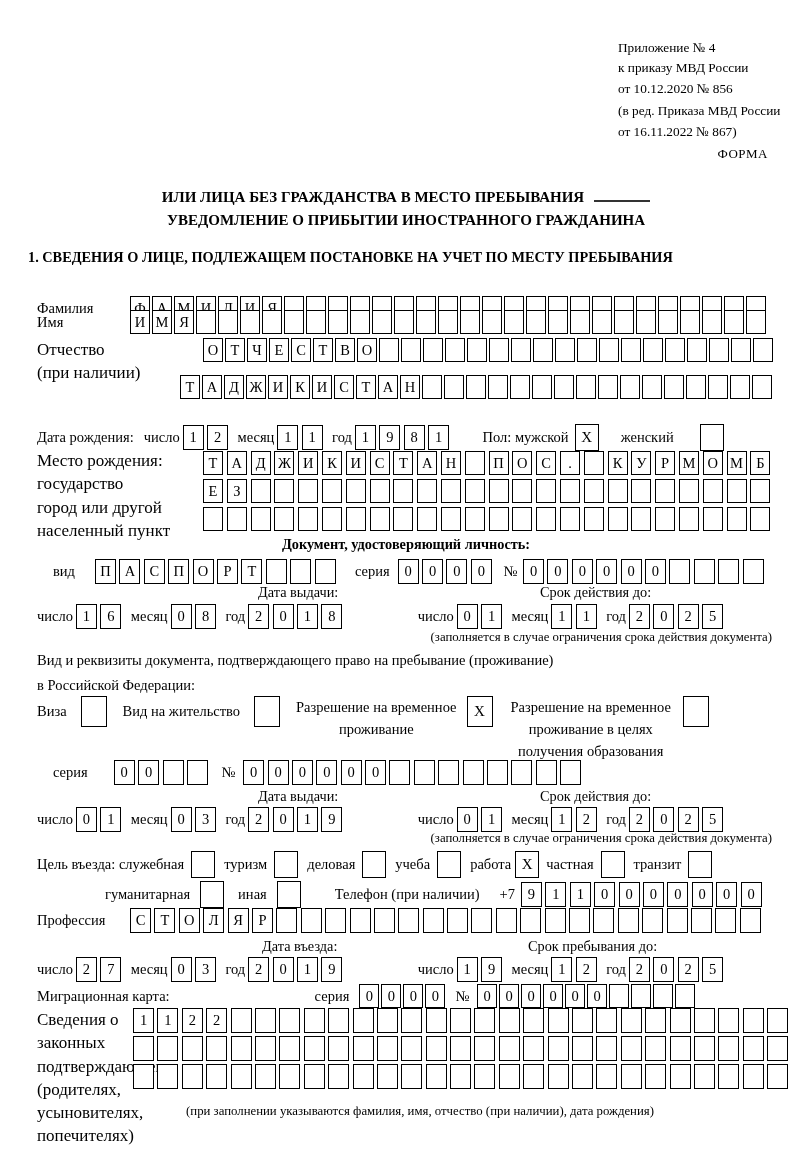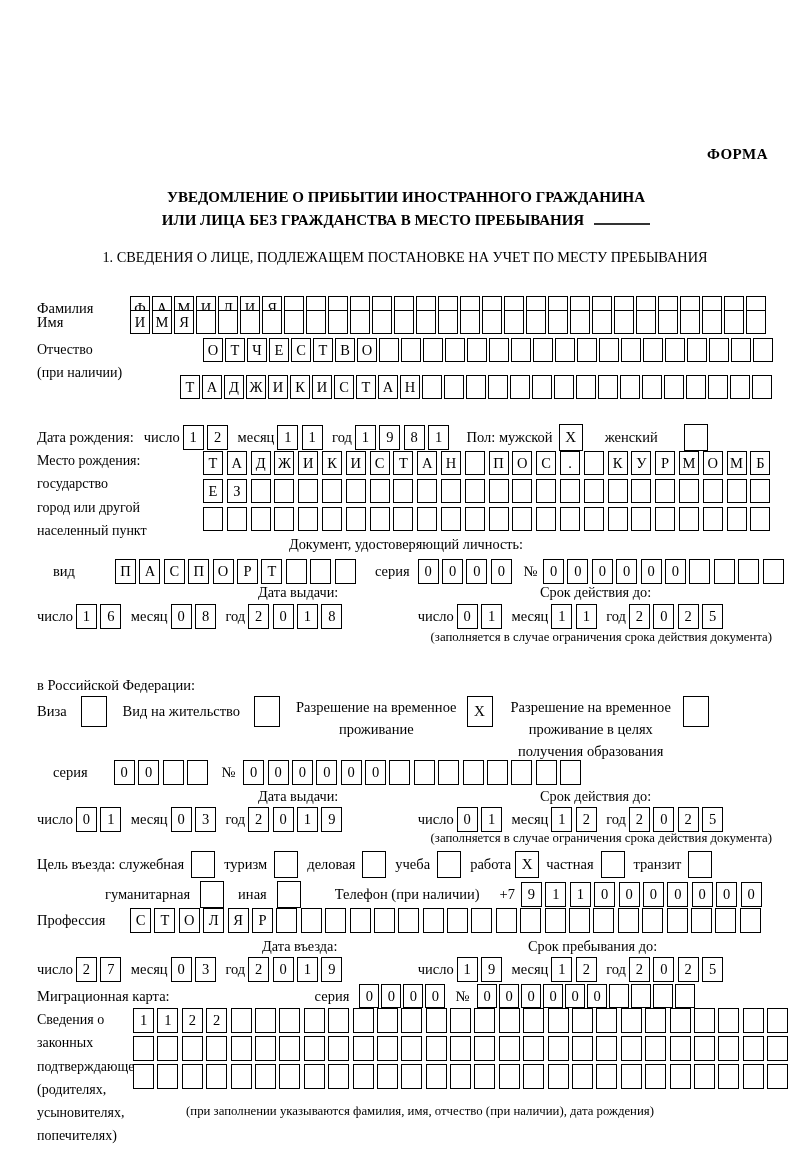--- a/index.html
+++ b/index.html
@@ -20,46 +20,53 @@
   }
   .md .cell { width:21px; height:25px; margin-right:3.4px; }
   .bp .cell { margin-right:3.8px; }
   .box {
     width:24px; height:27px; border:1.6px solid #000; background:#fff;
     display:flex; align-items:center; justify-content:center; font-size:15px; flex:none;
   }
   .box-lg { width:26px; height:31px; }
   .note { font-size:12.8px; }
   .appendix { position:absolute; left:618px; top:38px; font-size:13.3px; line-height:20.4px; }
-  .forma { position:absolute; right:32px; top:146px; font-weight:bold; font-size:15px; letter-spacing:0.5px; }
+  .forma { position:absolute; right:32px; top:146px; font-weight:normal; font-size:13px; letter-spacing:0.5px; }
   .title { position:absolute; left:37px; right:25px; top:186px; text-align:center; font-weight:bold; font-size:15px; line-height:23px; }
   .blank-line { display:inline-block; width:56px; border-bottom:2px solid #333; height:14px; margin-left:10px; }
-  .section-heading { position:absolute; left:28px; right:18px; top:249px; text-align:center; font-weight:normal; font-size:14.3px; }
-  .multiline { position:absolute; left:37px; font-size:14px; line-height:23.3px; }
-  .doc-heading { position:absolute; left:37px; right:25px; top:536px; text-align:center; font-weight:normal; font-size:14.3px; }
+  .section-heading { position:absolute; left:28px; right:18px; top:249px; font-weight:bold; font-size:14.3px; }
+  .multiline { position:absolute; left:37px; font-size:17px; line-height:23.3px; }
+  .doc-heading { position:absolute; left:37px; right:25px; top:536px; text-align:center; font-weight:bold; font-size:14.3px; }
   .daterow .lbl { margin-right:3px;text-align:center; }
   .daterow .cells { margin-right:6px; }
   .hdr { position:absolute; font-size:14.3px; }
   .ctrblk { text-align:center; font-size:14.5px; line-height:22px; white-space:nowrap; }
   .right-note { position:absolute; right:28px; text-align:right; }
   .center-note { position:absolute; left:120px; width:600px; text-align:center; }
 </style>
 </head>
 <body>
 
 <div class="page">
 
+  <div class="appendix">
+    <div>Приложение № 4</div>
+    <div>к приказу МВД России</div>
+    <div>от 10.12.2020 № 856</div>
+    <div style="margin-top:2px">(в ред. Приказа МВД России</div>
+    <div>от 16.11.2022 № 867)</div>
+  </div>
 
   <div class="forma">ФОРМА</div>
 
   <div class="title">
-    <div>УВЕДОМЛЕНИЕ О ПРИБЫТИИ ИНОСТРАННОГО ГРАЖДАНИНА</div>
     <div>
       <span>ИЛИ ЛИЦА БЕЗ ГРАЖДАНСТВА В МЕСТО ПРЕБЫВАНИЯ</span><span class="blank-line"></span>
     </div>
+    <div>УВЕДОМЛЕНИЕ О ПРИБЫТИИ ИНОСТРАННОГО ГРАЖДАНИНА</div>
   </div>
 
   <div class="section-heading">1. СВЕДЕНИЯ О ЛИЦЕ, ПОДЛЕЖАЩЕМ ПОСТАНОВКЕ НА УЧЕТ ПО МЕСТУ ПРЕБЫВАНИЯ</div>
 
   <div class="row" style="top:296px">
     <span class="lbl" style="width:93px">Фамилия</span>
     <span class="cells">
         <span class="cell">Ф</span>
         <span class="cell">А</span>
         <span class="cell">М</span>
@@ -202,21 +209,21 @@
         <span class="cell">1</span>
         <span class="cell">1</span>
       </span>
     <span class="lbl">год</span>
     <span class="cells md">
         <span class="cell">1</span>
         <span class="cell">9</span>
         <span class="cell">8</span>
         <span class="cell">1</span>
       </span>
-    <span class="lbl" style="margin-left:8px;margin-right:6px">Пол: мужской</span>
+    <span class="lbl" style="margin-left:24px;margin-right:6px">Пол: мужской</span>
     <span class="box">X</span>
     <span class="lbl" style="margin-left:22px;margin-right:26px">женский</span>
     <span class="box"></span>
   </div>
 
   <div class="multiline" style="top:449px">
     <div>Место рождения:</div>
     <div>государство</div>
     <div>город или другой</div>
     <div>населенный пункт</div>
@@ -296,21 +303,21 @@
       <span class="cell"></span>
       <span class="cell"></span>
       <span class="cell"></span>
       <span class="cell"></span>
       <span class="cell"></span>
     </div>
 
   <div class="doc-heading">Документ, удостоверяющий личность:</div>
 
   <div class="row" style="top:559px; padding-left:16px">
-    <span class="lbl" style="margin-right:40px">вид</span>
+    <span class="lbl" style="margin-right:20px">вид</span>
     <span class="cells md">
         <span class="cell">П</span>
         <span class="cell">А</span>
         <span class="cell">С</span>
         <span class="cell">П</span>
         <span class="cell">О</span>
         <span class="cell">Р</span>
         <span class="cell">Т</span>
         <span class="cell"></span>
         <span class="cell"></span>
@@ -374,20 +381,21 @@
     <span class="cells md">
         <span class="cell">2</span>
         <span class="cell">0</span>
         <span class="cell">2</span>
         <span class="cell">5</span>
       </span>
   </div>
 
   <div class="note right-note" style="top:630px">(заполняется в случае ограничения срока действия документа)</div>
 
+  <div class="abs lbl" style="left:37px; top:652px">Вид и реквизиты документа, подтверждающего право на пребывание (проживание)</div>
   <div class="abs lbl" style="left:37px; top:677px">в Российской Федерации:</div>
 
   <div class="row" style="top:696px; align-items:flex-start">
     <span class="lbl" style="margin-top:7px;margin-right:14px">Виза</span>
     <span class="box box-lg"></span>
     <span class="lbl" style="margin-top:7px;margin-left:16px;margin-right:14px">Вид на жительство</span>
     <span class="box box-lg"></span>
     <span class="ctrblk" style="margin-left:16px;margin-right:10px">
       <span style="display:block">Разрешение на временное</span>
       <span style="display:block">проживание</span>

